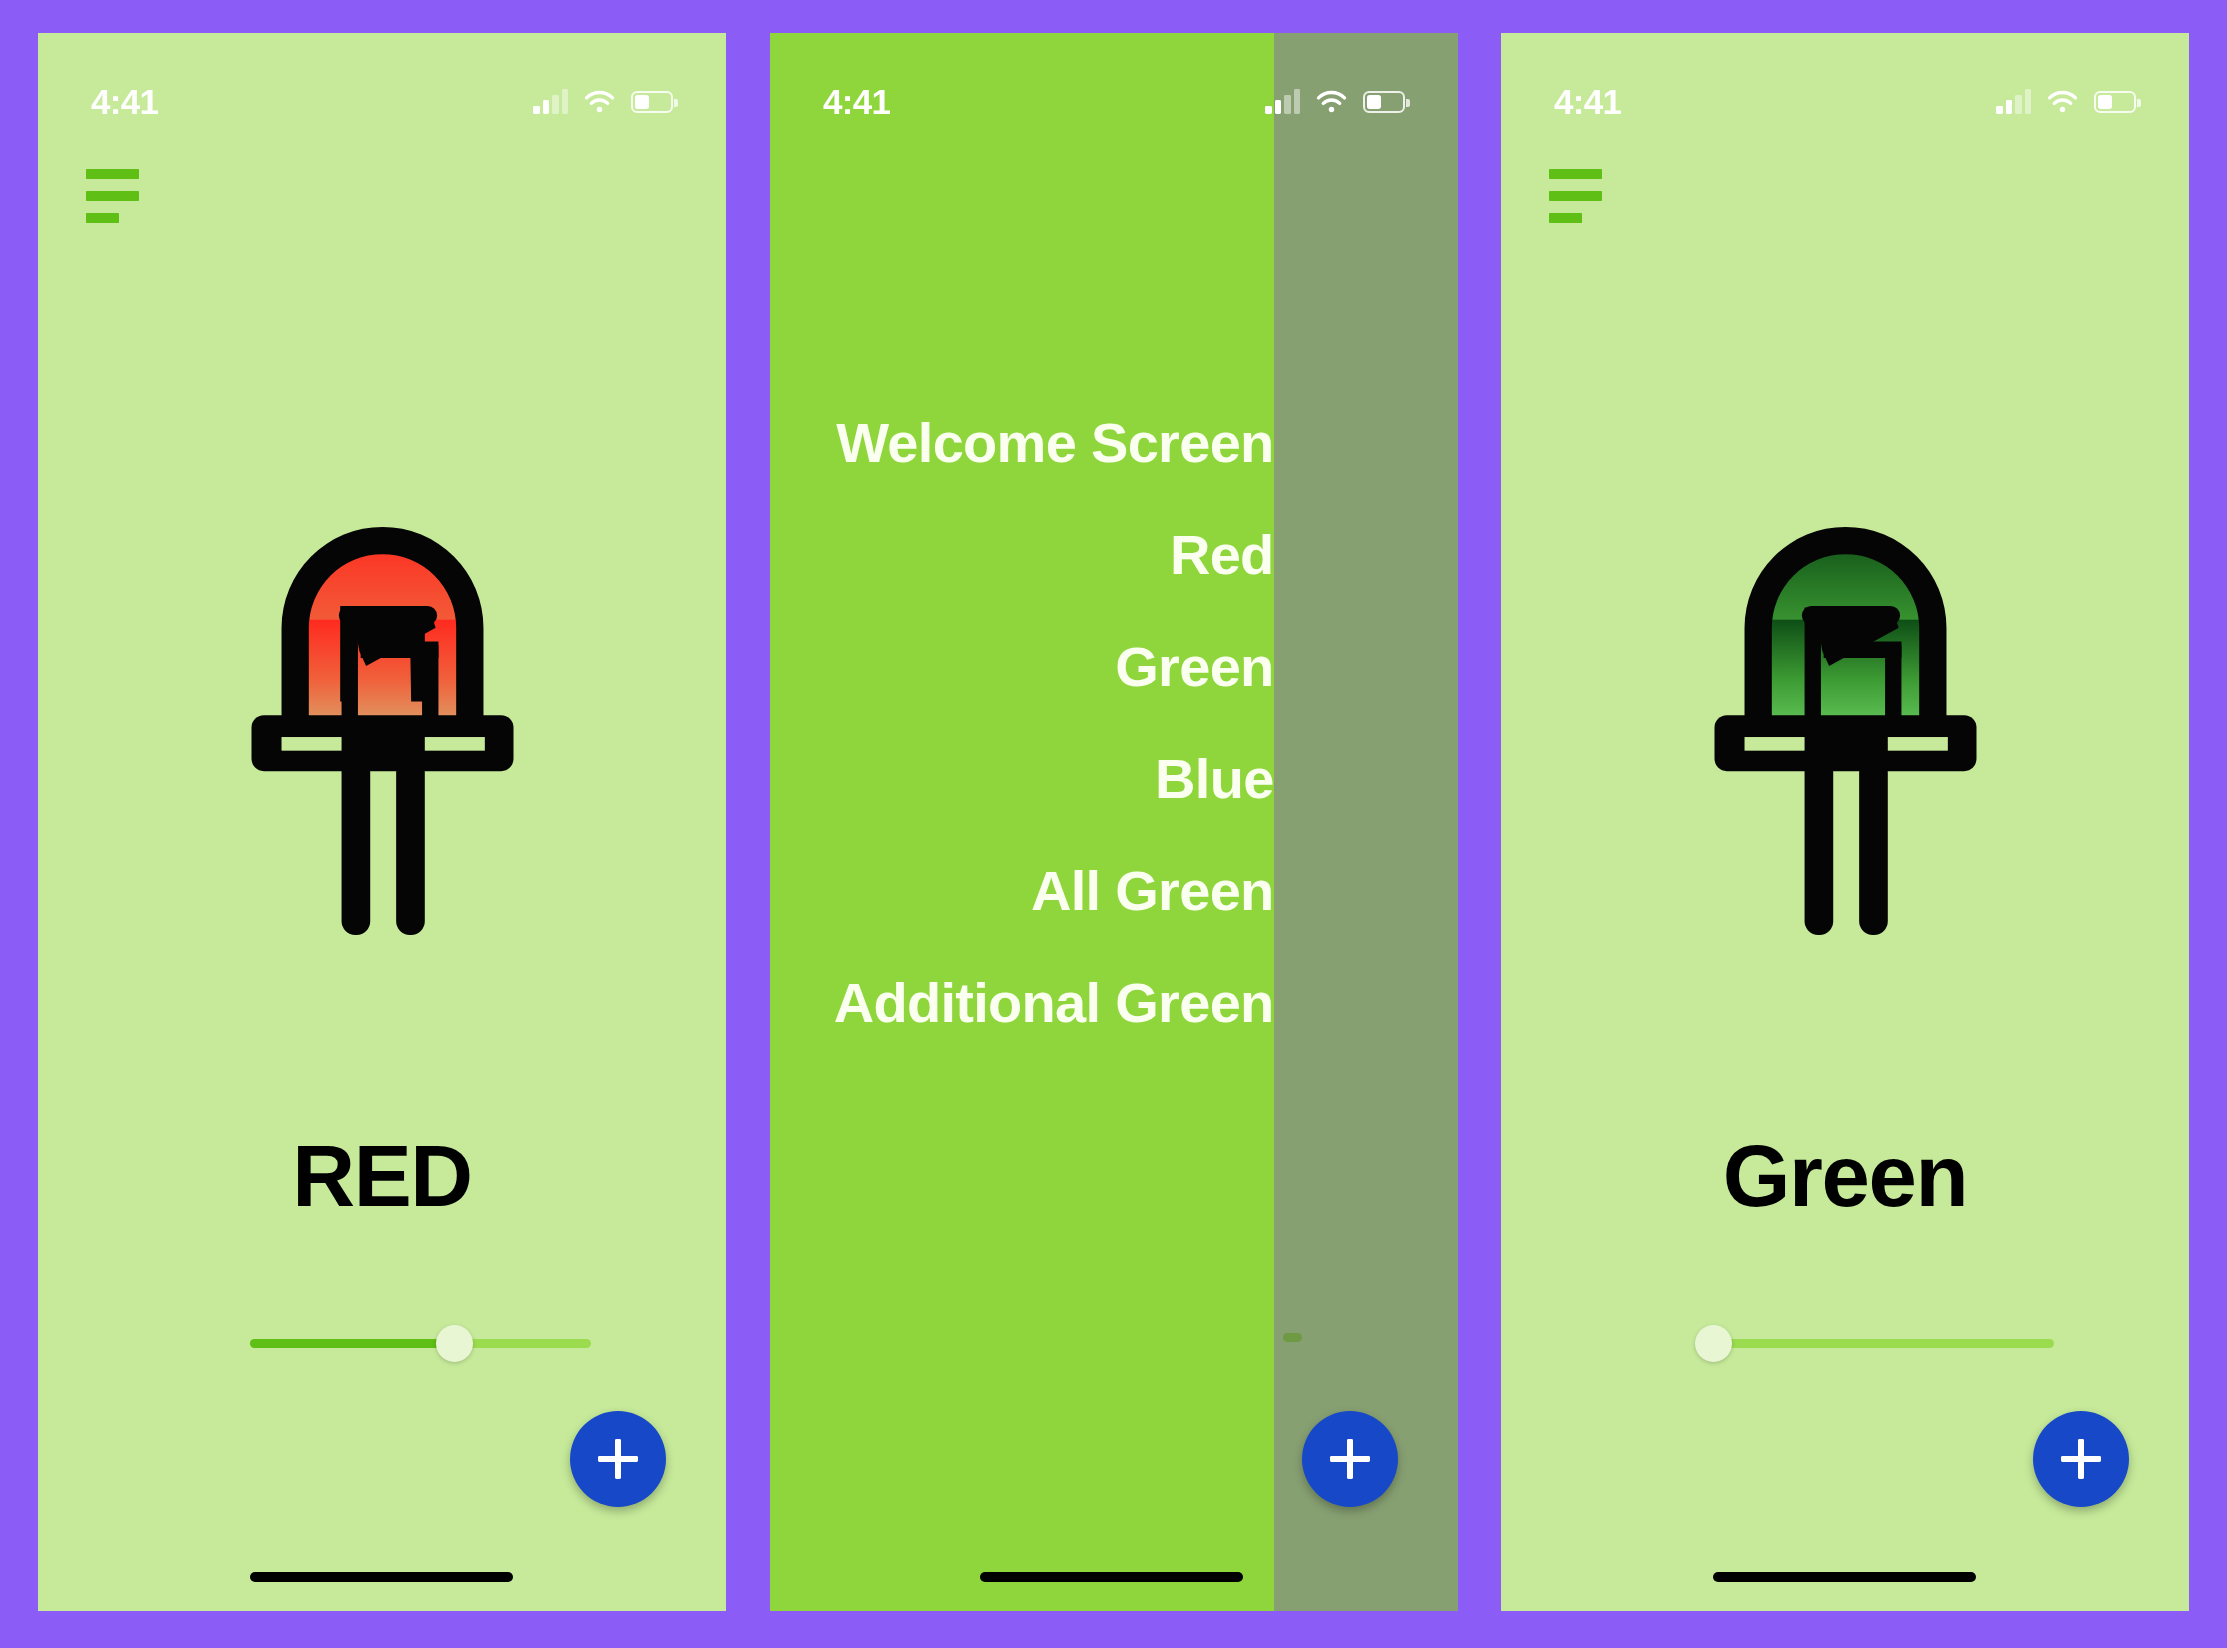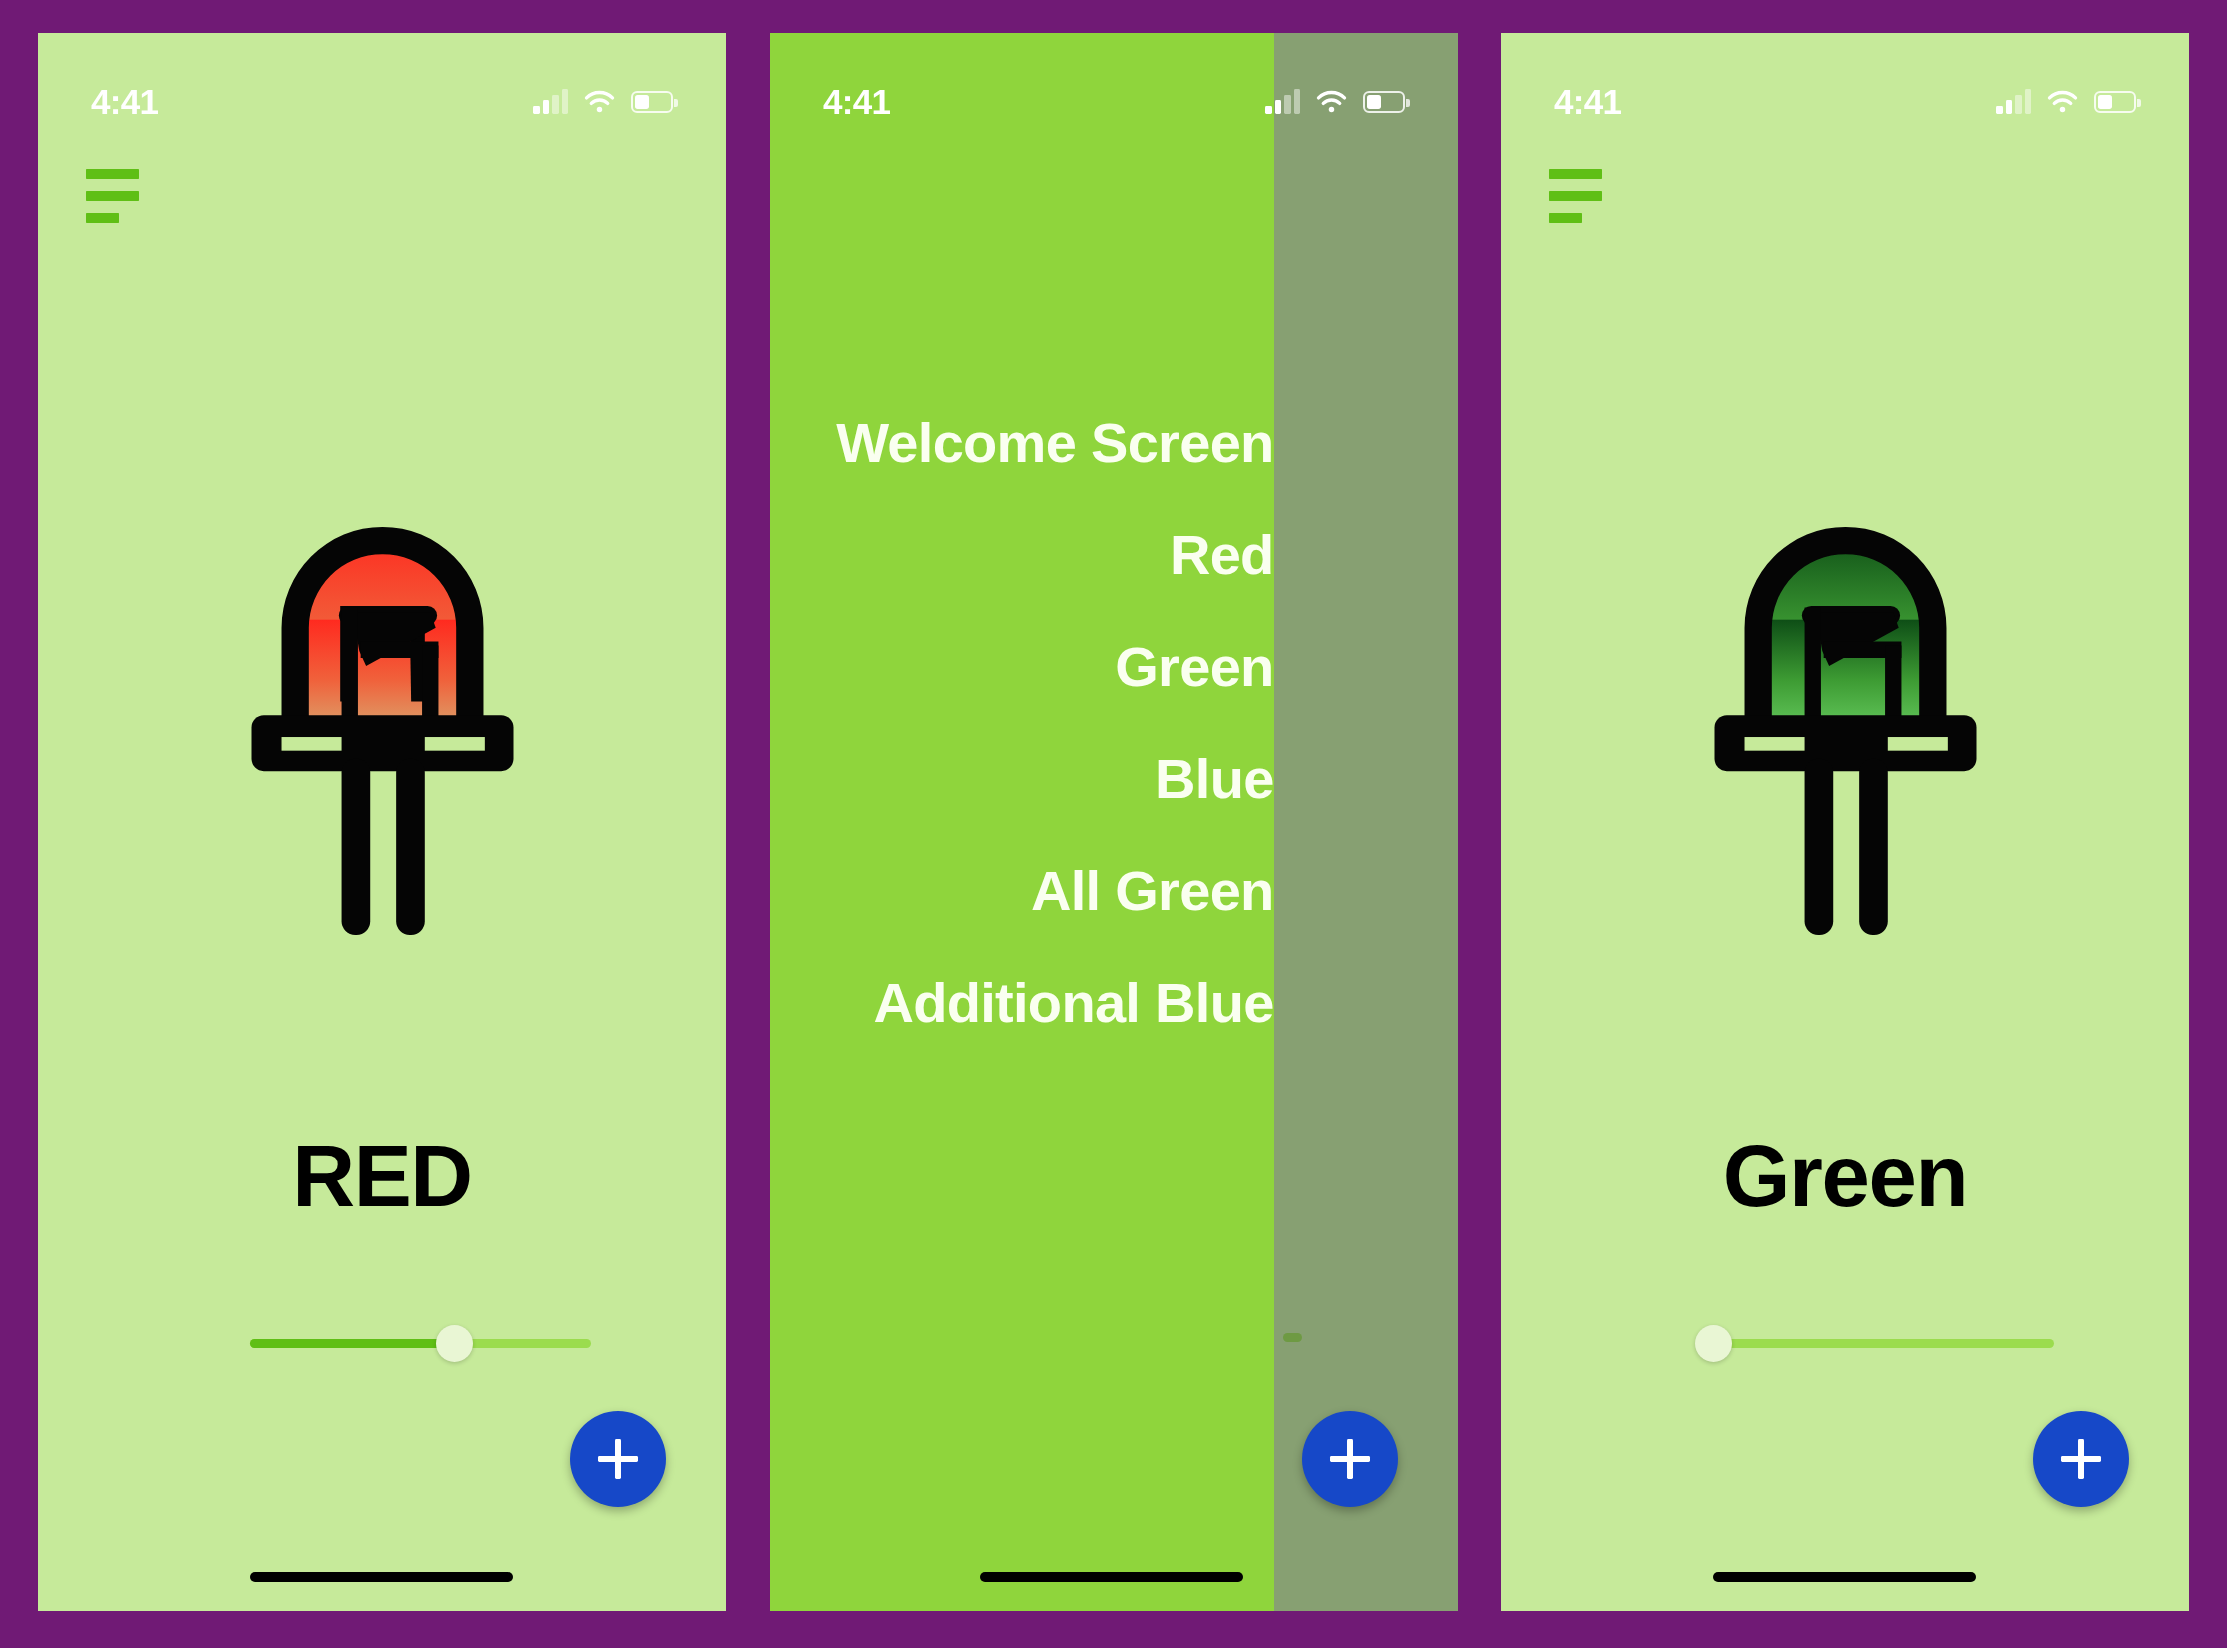--- a/index.html
+++ b/index.html
@@ -7,21 +7,21 @@
     width: 2227px;
     height: 1649px;
     background: #000000;
     font-family: "Liberation Sans", sans-serif;
     overflow: hidden;
   }
   .stage {
     position: relative;
     width: 2227px;
     height: 1649px;
-    background: #701a75;
+    background: #8b5cf6;
   }
 
   
   .phone {
     position: absolute;
     top: 33px;
     width: 688px;
     height: 1578px;
     overflow: hidden;
     background: #C6EA9A;
@@ -362,21 +362,21 @@
       <div class="scrim"></div>
       <div class="drawer-slider-stub"></div>
 
       <div class="drawer">
         <ul class="menu-list">
           <li class="menu-item">Welcome Screen</li>
           <li class="menu-item">Red</li>
           <li class="menu-item">Green</li>
           <li class="menu-item">Blue</li>
           <li class="menu-item">All Green</li>
-          <li class="menu-item">Additional Blue</li>
+          <li class="menu-item">Additional Green</li>
         </ul>
       </div>
 
       <div class="status-bar">
         <div class="status-time">4:41</div>
         <div class="status-icons">
           <span class="sig">
               <i></i>
               <i></i>
               <i></i>

